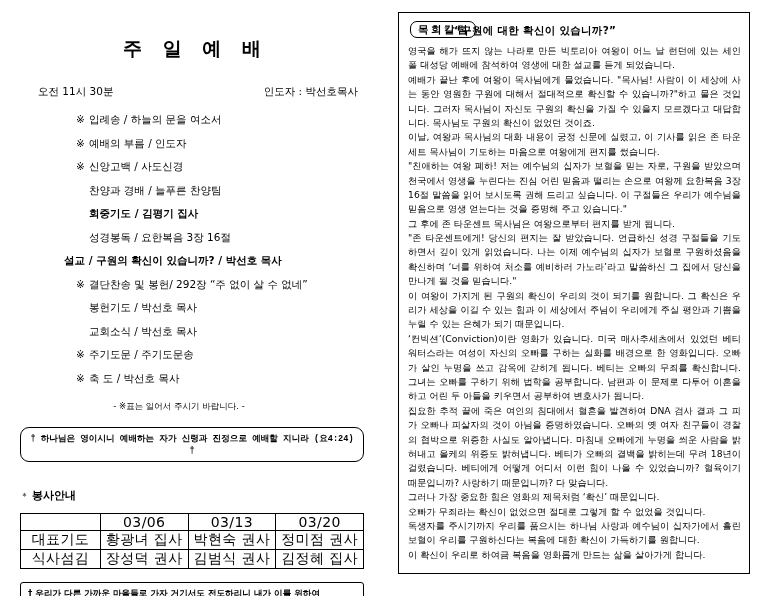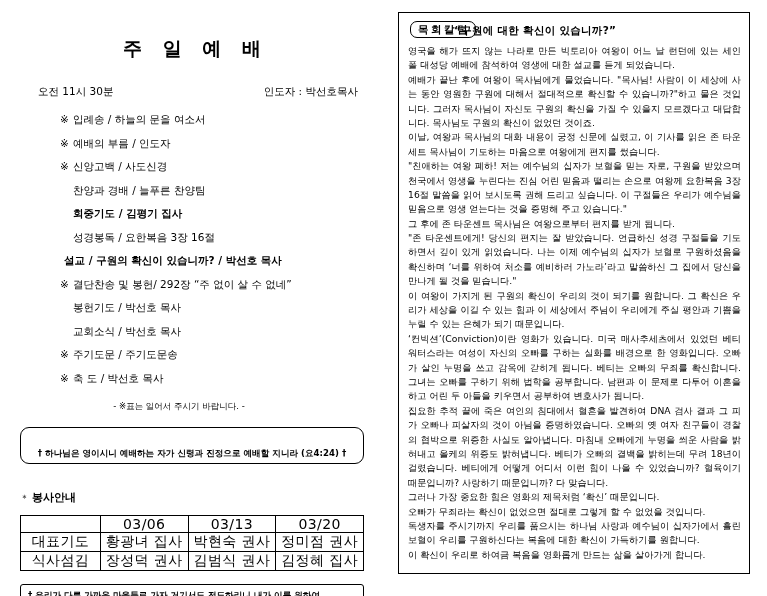--- a/index.html
+++ b/index.html
@@ -55,20 +55,21 @@
   .order-list {
     margin-top: 15px;
     padding-left: 40px;
   }
 
   .order-item {
     font-size: 10.5px;
     line-height: 1.05;
     margin-bottom: 12.5px;
     white-space: nowrap;
+    margin-left: 16px;
   }
   .order-item.bold {
     font-weight: bold;
   }
   .order-item .mark {
     display: inline-block;
     width: 13px;
   }
   .order-item.indent .mark {
     visibility: hidden;
@@ -90,22 +91,23 @@
     border: 1.3px solid #000;
     border-radius: 9px;
     font-size: 8.6px;
     font-weight: bold;
     padding: 4px 7px 4px 7px;
     line-height: 1.45;
   }
   .verse-box-1 {
     margin-top: 14px;
     text-align: center;
-    padding-top: 19px;
+    padding-top: 5px;
     padding-bottom: 3.5px;
+    font-family: Liberation Mono, monospace;
   }
   .verse-box-2 {
     margin-top: 13px;
     border-radius: 3px;
     text-align: left;
   }
   .verse-line-2 {
     display: flex;
     justify-content: space-between;
   }

